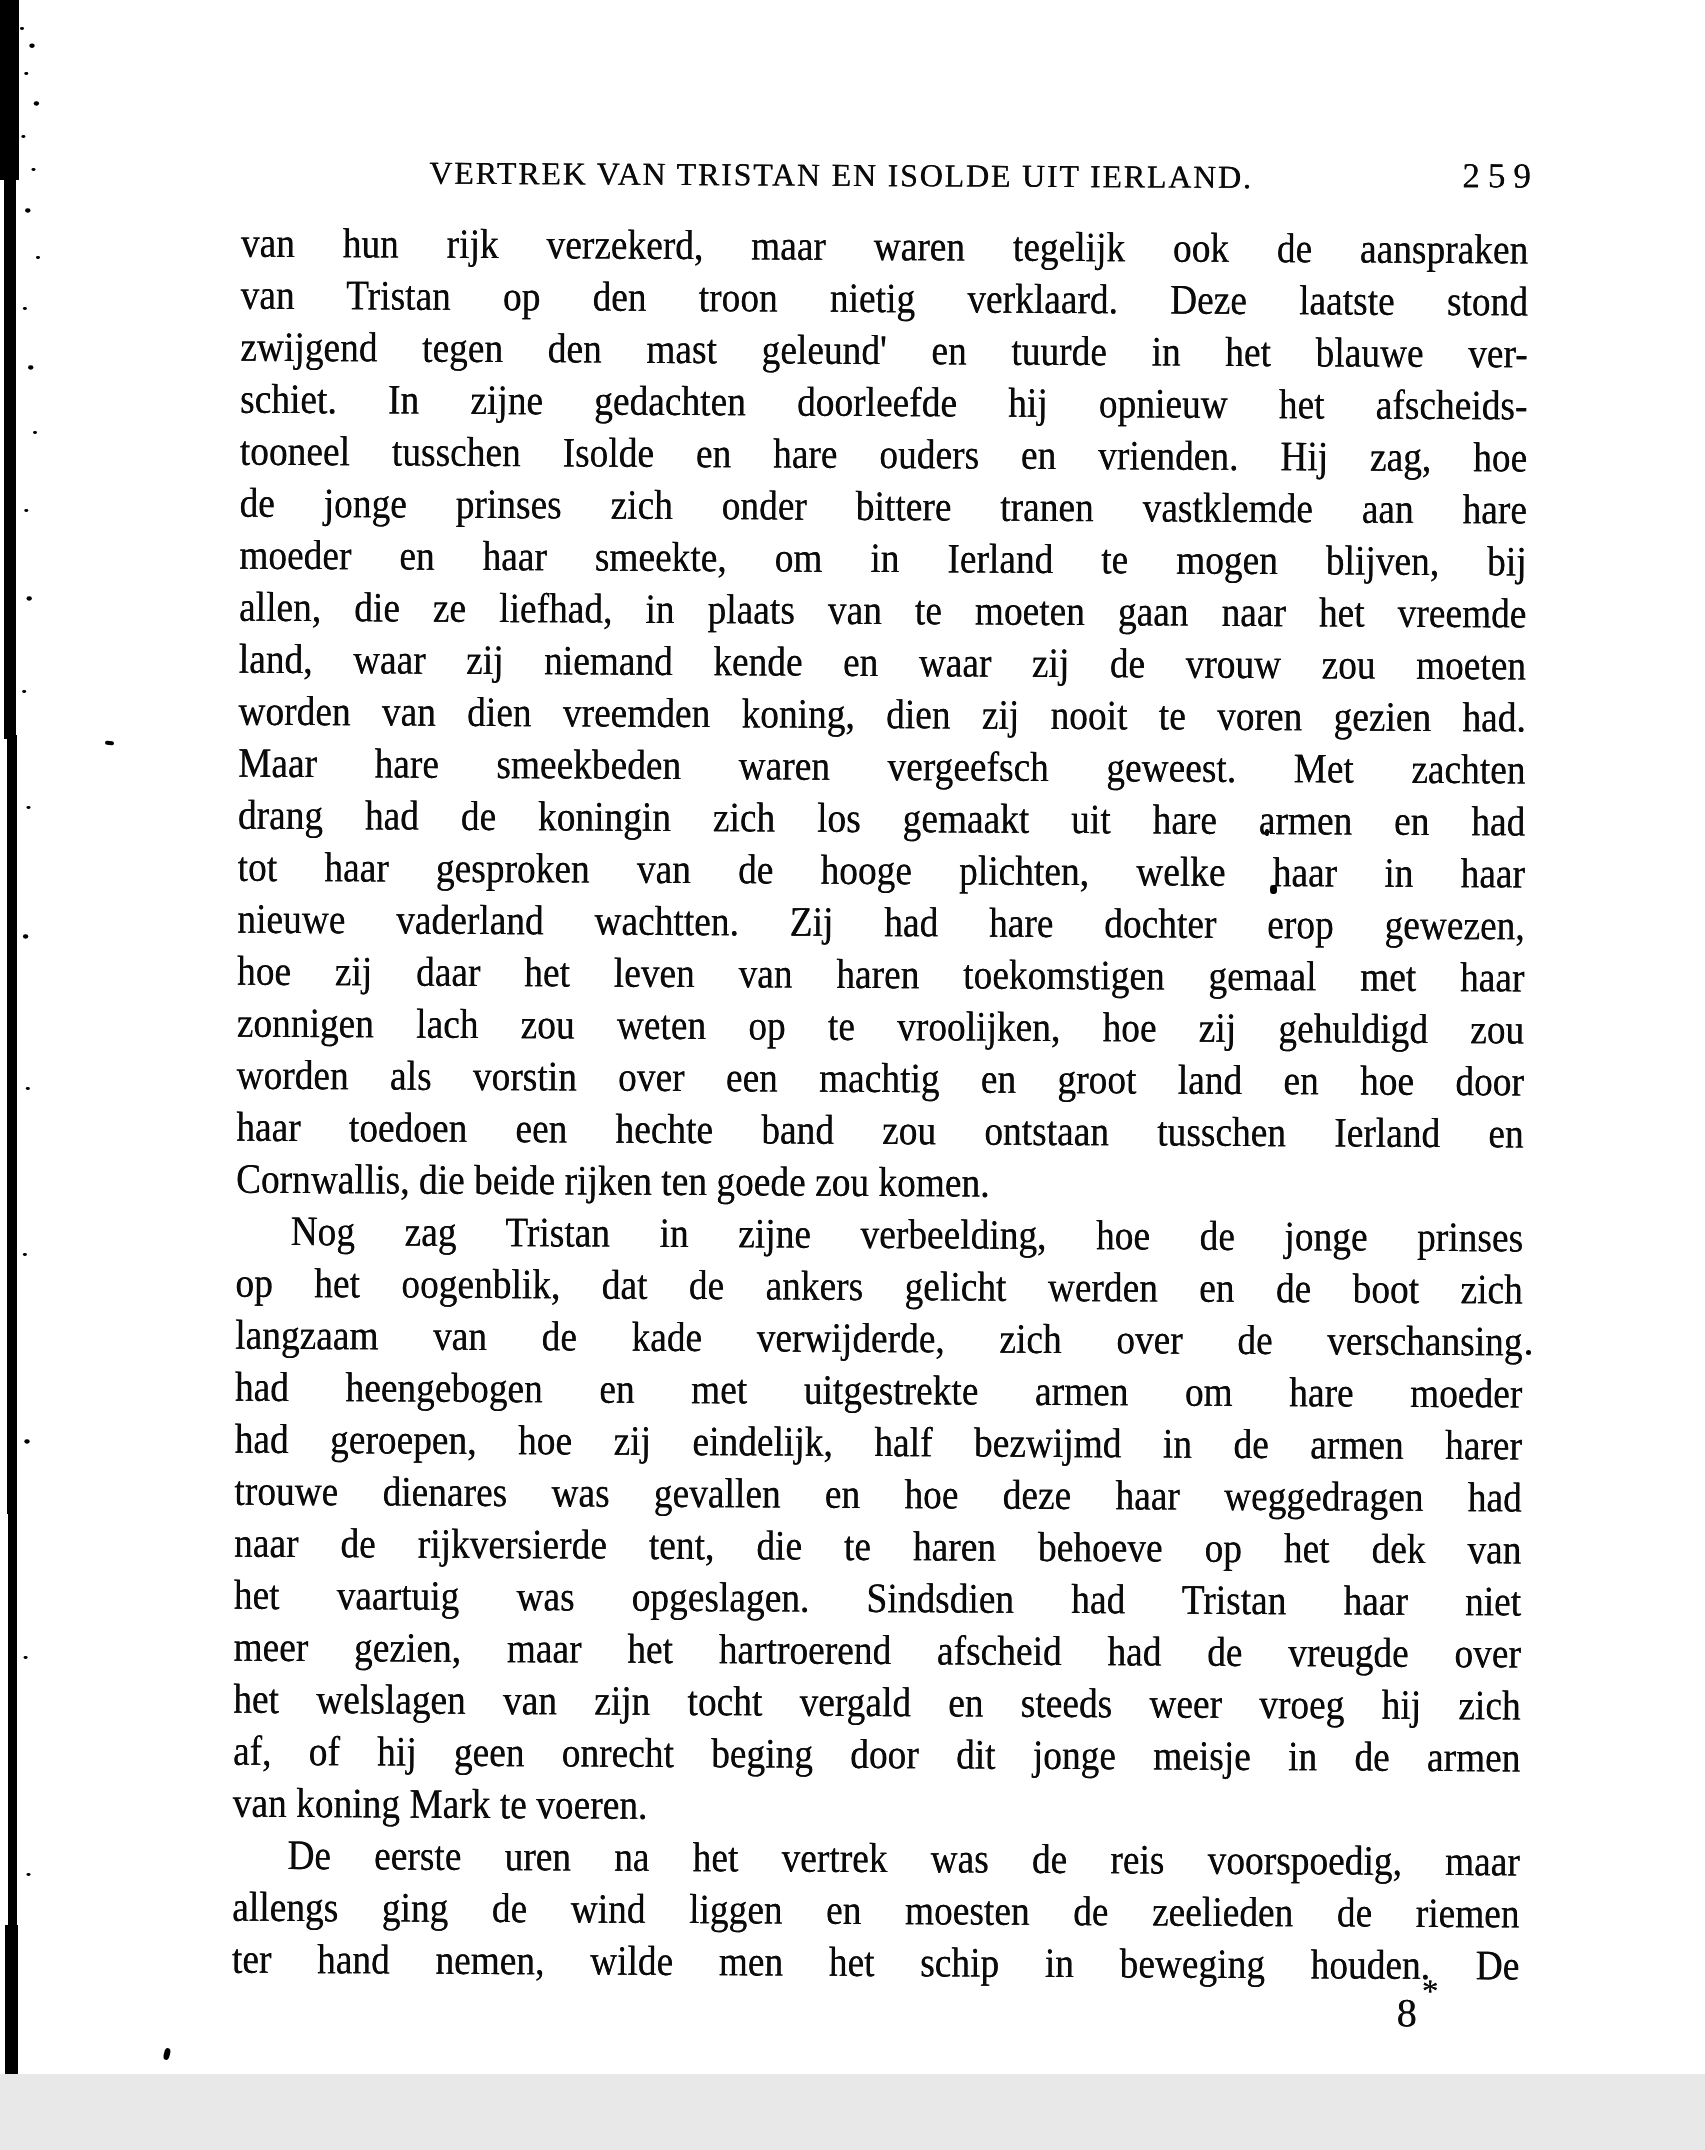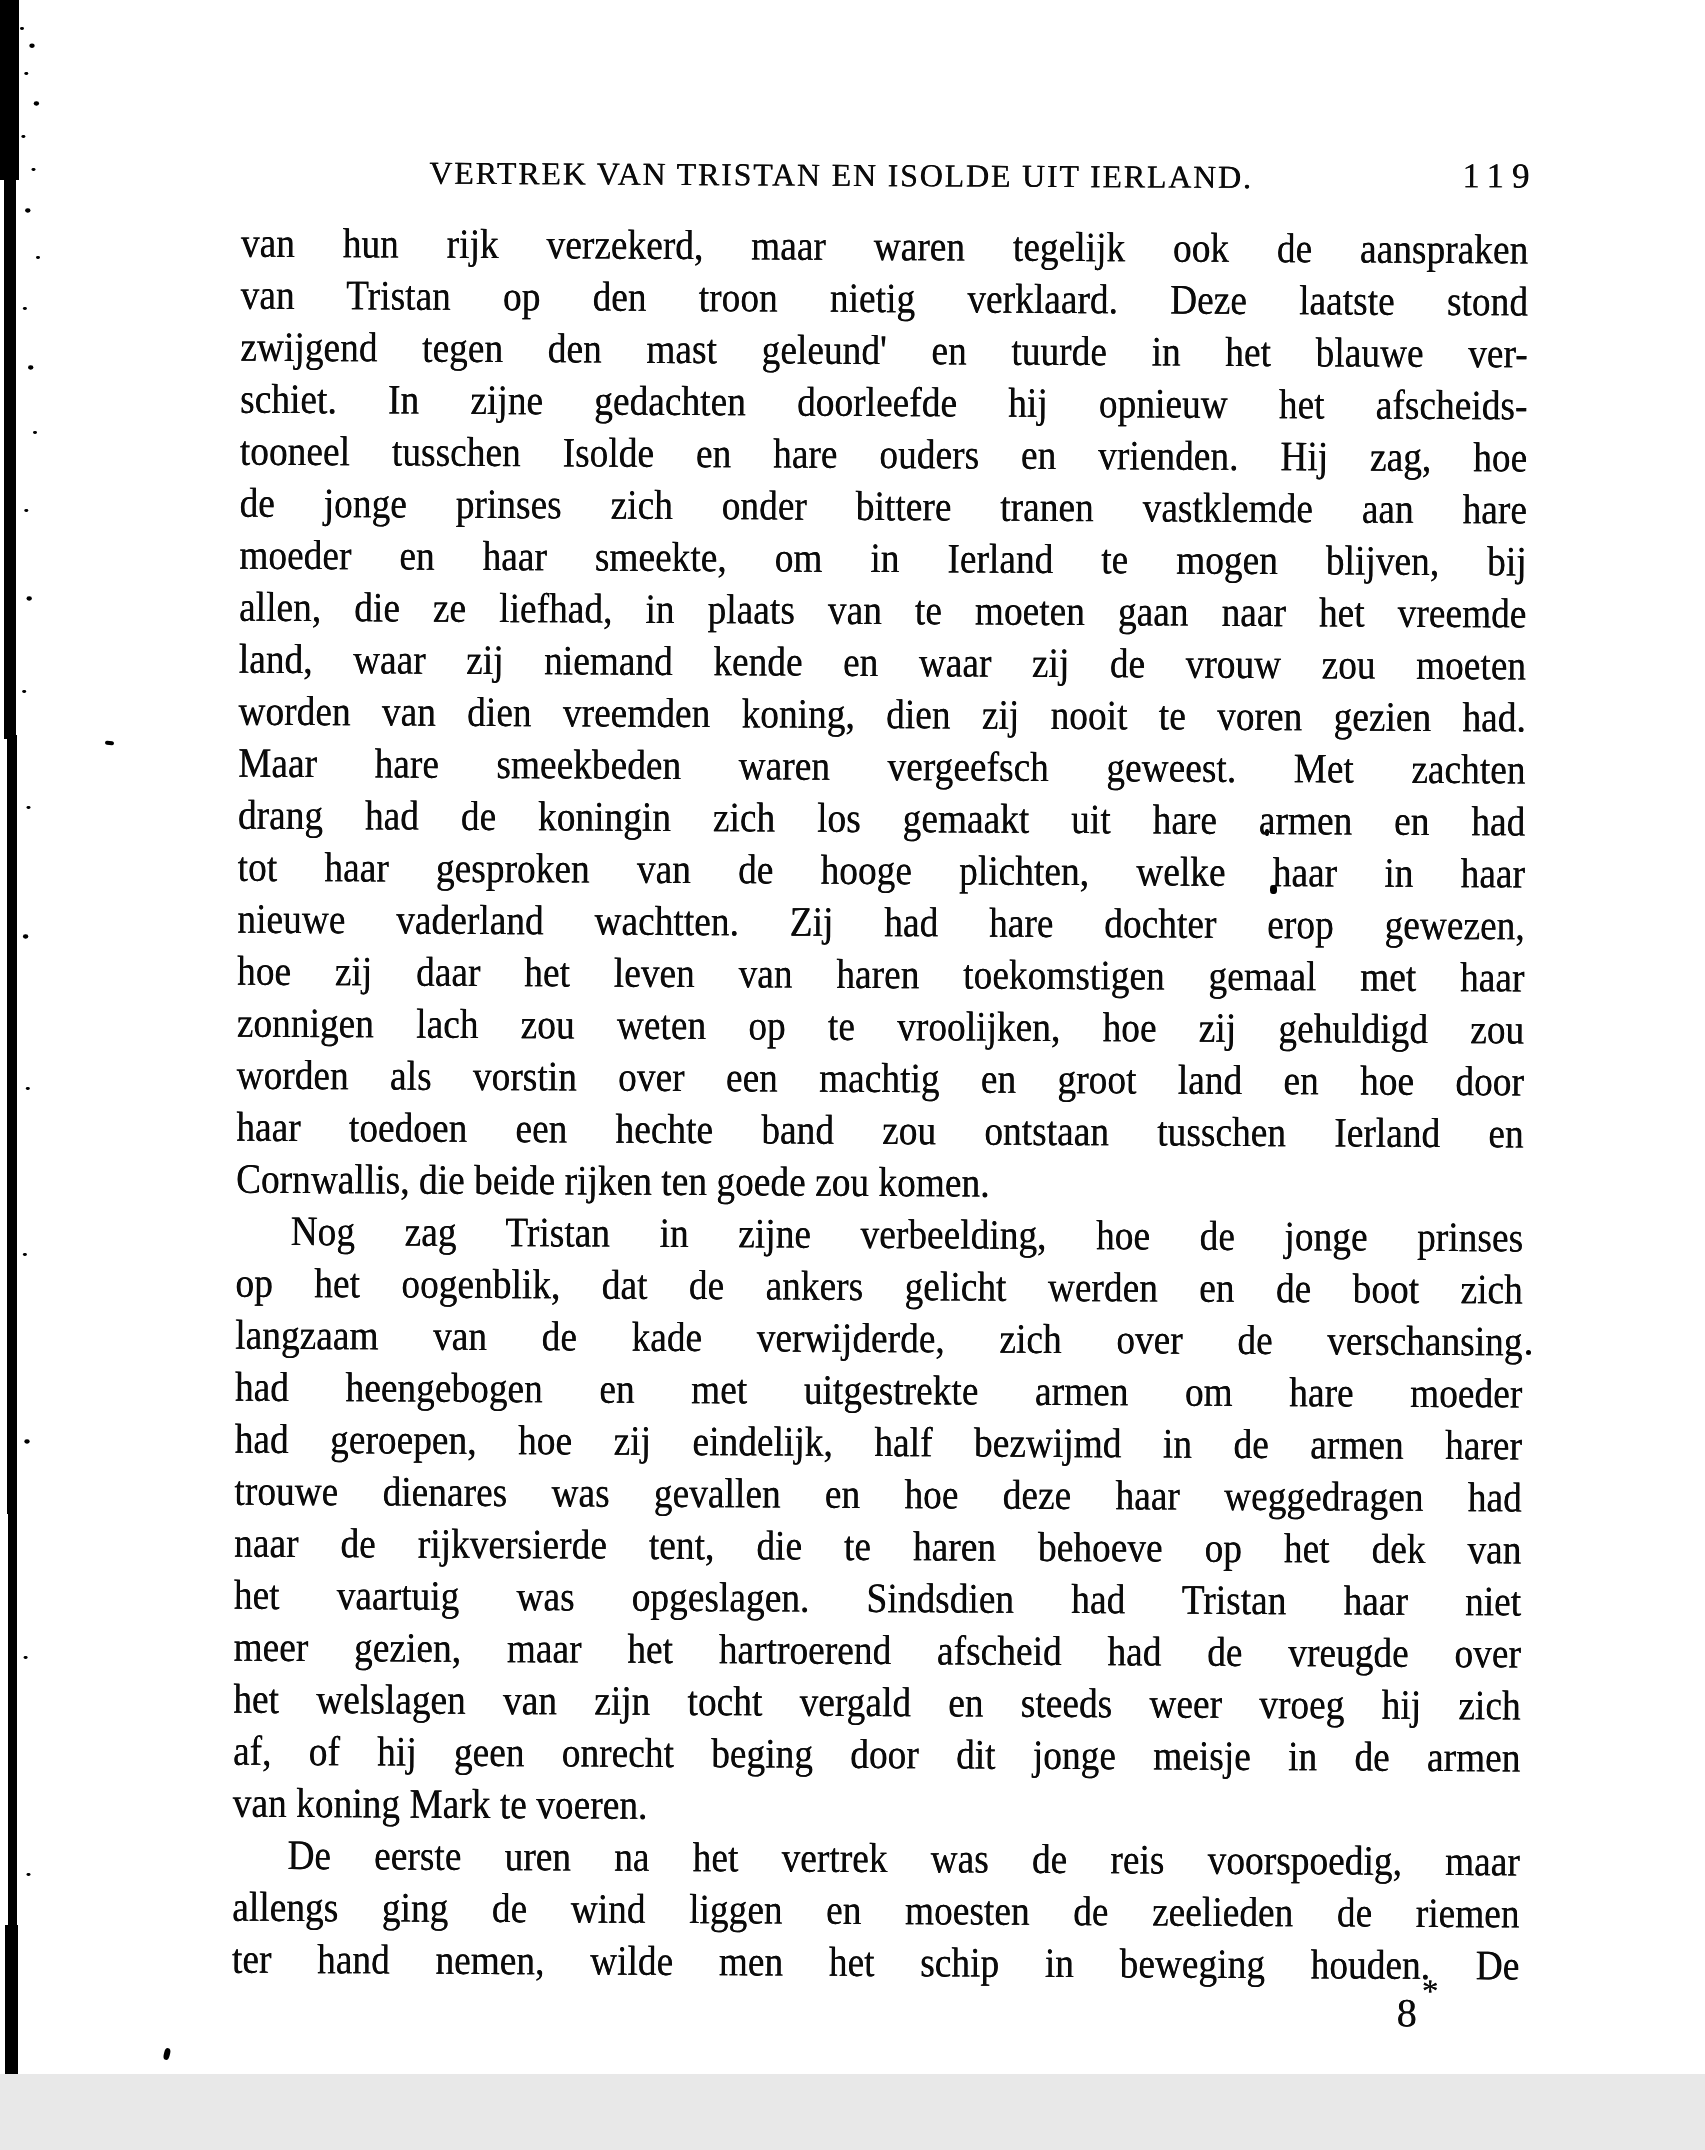--- a/index.html
+++ b/index.html
@@ -106,21 +106,21 @@
   <div class="artifact specks"></div>
   <div class="artifact mark-dash"></div>
   <div class="artifact mark-comma"></div>
   <div class="artifact mark-dot"></div>
   <div class="artifact mark-a"></div>
   <div class="artifact mark-apex"></div>
 
   <div class="content">
 
     <div class="header-title">VERTREK VAN TRISTAN EN ISOLDE UIT IERLAND.</div>
-    <div class="page-number">119</div>
+    <div class="page-number">259</div>
 
     <div class="body-block">
       <div class="ln">van hun rijk verzekerd, maar waren tegelijk ook de aanspraken</div>
       <div class="ln">van Tristan op den troon nietig verklaard. Deze laatste stond</div>
       <div class="ln">zwijgend tegen den mast geleund' en tuurde in het blauwe ver-</div>
       <div class="ln">schiet. In zijne gedachten doorleefde hij opnieuw het afscheids-</div>
       <div class="ln">tooneel tusschen Isolde en hare ouders en vrienden. Hij zag, hoe</div>
       <div class="ln">de jonge prinses zich onder bittere tranen vastklemde aan hare</div>
       <div class="ln">moeder en haar smeekte, om in Ierland te mogen blijven, bij</div>
       <div class="ln">allen, die ze liefhad, in plaats van te moeten gaan naar het vreemde</div>

